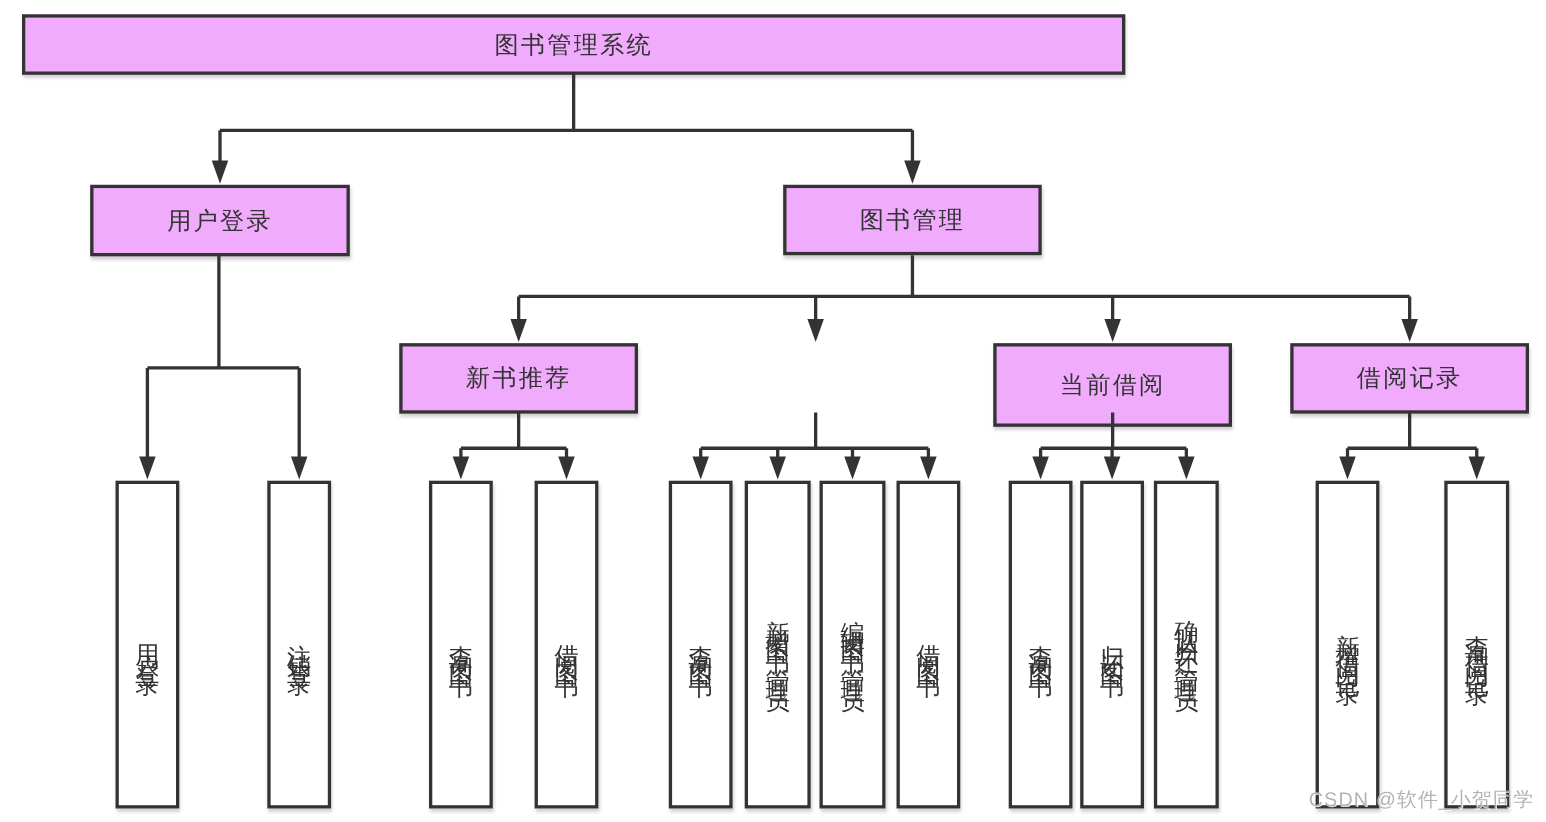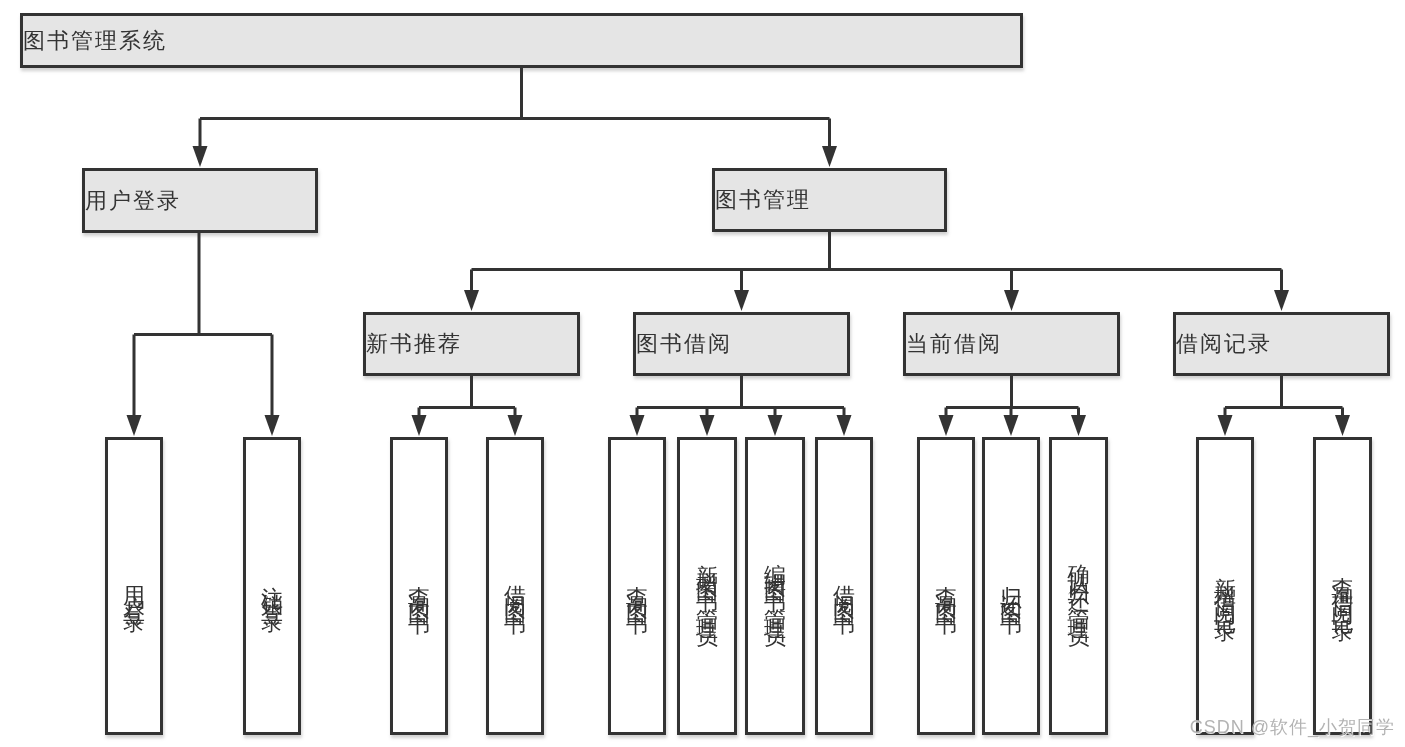--- a/index.html
+++ b/index.html
@@ -4,22 +4,22 @@
 <style>
   html,body{margin:0;padding:0;background:#ffffff;}
   .stage{
     position:relative;width:1405px;height:747px;background:#ffffff;overflow:hidden;
     font-family:"Liberation Sans","DejaVu Sans",sans-serif;
   }
   .wires{position:absolute;left:0;top:0;width:1405px;height:747px;pointer-events:none;z-index:2;}
   .wire{stroke:#333333;stroke-width:3;fill:none;}
   .ah{fill:#333333;stroke:none;}
   .node{
-    position:absolute;box-sizing:border-box;border:3px solid #333333;background:#e5e5e5;
-    display:flex;align-items:center;z-index:1;
+    position:absolute;box-sizing:border-box;border:3px solid #333333;background:#f0abfc;
+    display:flex;align-items:center;justify-content:center;z-index:1;
     color:#333333;font-size:22px;letter-spacing:2px;
     box-shadow:1px 3px 3px rgba(140,140,140,0.40);
   }
   .leaf{
     position:absolute;box-sizing:border-box;border:3px solid #333333;background:#ffffff;
     display:flex;align-items:center;justify-content:center;z-index:1;top:437px;height:298px;
     box-shadow:1px 3px 3px rgba(140,140,140,0.40);
   }
   .leaf .vtext{
     writing-mode:vertical-rl;text-orientation:mixed;
@@ -80,24 +80,21 @@
   <div class="node" style="left:82px;top:168px;width:236px;height:65px">
     <span>用户登录</span>
   </div>
   <div class="node" style="left:363px;top:312px;width:217px;height:64px">
     <span>新书推荐</span>
   </div>
 
   <div class="node" style="left:712px;top:168px;width:235px;height:64px">
     <span>图书管理</span>
   </div>
-  <div class="node" style="left:633px;top:312px;width:217px;height:64px">
-    <span>图书借阅</span>
-  </div>
-  <div class="node" style="left:903px;top:312px;width:217px;height:64px">
+  <div class="node" style="left:903px;top:312px;width:217px;height:76px">
     <span>当前借阅</span>
   </div>
   <div class="node" style="left:1173px;top:312px;width:217px;height:64px">
     <span>借阅记录</span>
   </div>
 
   <div class="leaf" style="left:105px;width:58px">
     <span class="vtext">用户登录</span>
   </div>
   <div class="leaf" style="left:243px;width:58px">

